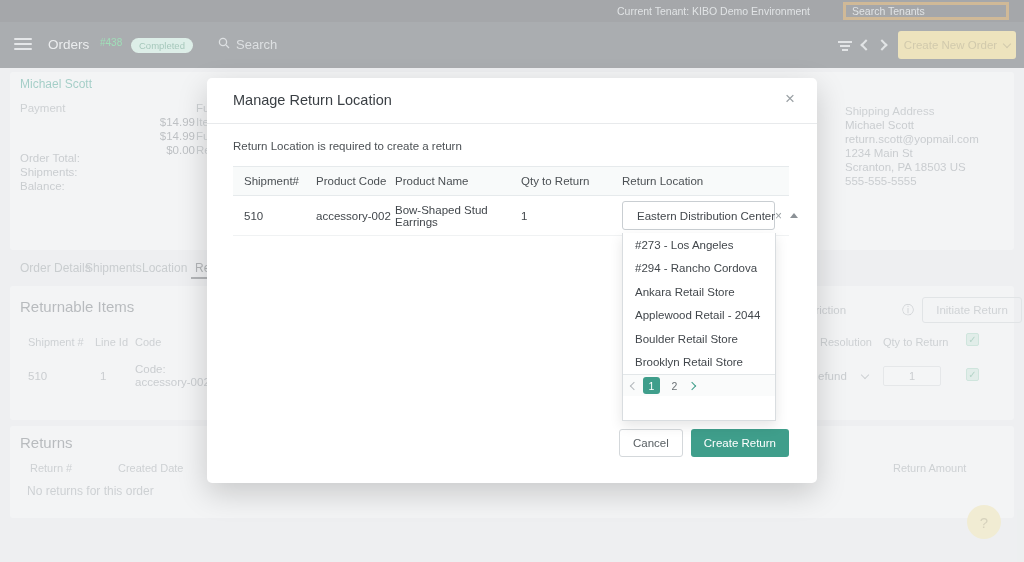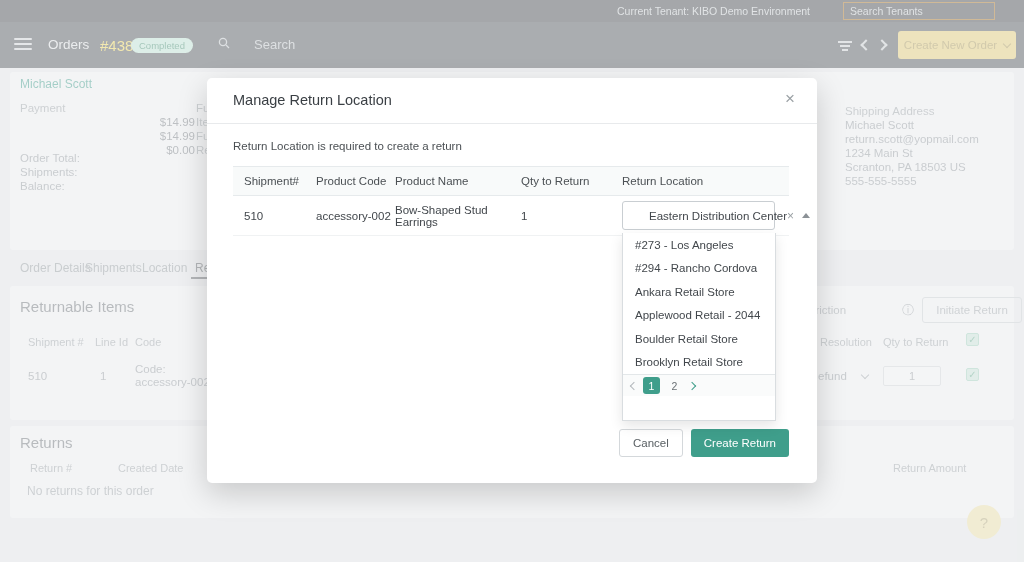--- a/index.html
+++ b/index.html
@@ -3,30 +3,30 @@
 <meta charset="utf-8">
 <style>
   * { margin:0; padding:0; box-sizing:border-box; }
   body { font-family:"Liberation Sans", sans-serif; background:#888; }
   .stage { position:relative; width:1024px; height:562px; overflow:hidden; background:#eef0f1; font-family:"Liberation Sans", sans-serif; }
   .abs { position:absolute; }
 
   
   .topbar { left:0; top:0; width:1024px; height:22px; background:#303438; }
   .tenant-label { left:617px; top:5px; font-size:10.5px; color:#cfd3d6; }
-  .tenant-search { left:843px; top:2px; width:152px; height:18px; background:transparent; border:1px solid #a16207; color:#d8dadc; font-size:10.5px; padding:0 6px; font-family:"Liberation Sans", sans-serif; outline:none; }
+  .tenant-search { left:843px; top:2px; width:166px; height:18px; background:transparent; border:3px solid #a16207; color:#d8dadc; font-size:10.5px; padding:0 6px; font-family:"Liberation Sans", sans-serif; outline:none; }
   .tenant-search::placeholder { color:#cdd1d4; }
 
   .appbar { left:0; top:22px; width:1024px; height:46px; background:#3e4347; }
   .burger { left:14px; top:16px; width:18px; }
   .burger i { display:block; height:2px; background:#d7dadc; margin-bottom:3px; border-radius:1px; }
   .app-title { left:48px; top:15px; font-size:13.5px; color:#e8eaec; }
-  .order-num { left:100px; top:15px; font-size:15px; color:#fde047; }
+  .order-num { left:100px; top:15px; font-size:10px; color:#22c55e; }
   .badge { left:131px; top:16px; height:15px; padding:0 8px; border-radius:8px; background:#c3ecd9; color:#2e8663; font-size:9.5px; line-height:15px; }
-  .hdr-search { left:218px; top:15px; display:flex; gap:24px; color:#c2c7cb; font-size:13px; }
+  .hdr-search { left:218px; top:15px; display:flex; gap:6px; color:#c2c7cb; font-size:13px; }
   .filter-icon { left:838px; top:19px; width:14px; }
   .filter-icon i { display:block; height:2px; background:#cfd3d6; margin-bottom:2px; }
   .filter-icon i:nth-child(2){ width:10px; margin-left:2px; }
   .filter-icon i:nth-child(3){ width:6px; margin-left:4px; }
   .chev { width:8px; height:8px; border-left:2px solid #cfd3d6; border-bottom:2px solid #cfd3d6; display:inline-block; }
   .chev-l { left:862px; top:19px; transform:rotate(45deg); }
   .chev-r { left:878px; top:19px; transform:rotate(-135deg); }
   .create-btn { left:898px; top:9px; width:118px; height:28px; background:#eccf6a; border:none; border-radius:3px; color:#a38d3e; font-size:11.5px; display:flex; align-items:center; justify-content:center; gap:7px; cursor:pointer; font-family:"Liberation Sans", sans-serif; }
   .create-btn .vee { width:6px; height:6px; border-right:1.5px solid #a38d3e; border-bottom:1.5px solid #a38d3e; transform:rotate(45deg); margin-top:-3px; }
 
@@ -68,21 +68,21 @@
 
   .mtable { left:26px; top:88px; width:556px; }
   .mt-head { display:flex; height:30px; align-items:center; background:#f8fafa; border-top:1px solid #e6eaec; border-bottom:1px solid #e6eaec; padding-left:11px; }
   .mt-head span { font-size:11.5px; color:#4b5054; }
   .mt-row { display:flex; height:40px; align-items:center; padding-left:11px; border-bottom:1px solid #f0f2f3; }
   .mt-row span { font-size:11.5px; color:#42474c; }
   .c1{width:72px;} .c2{width:79px;} .c3{width:126px;} .c4{width:101px;} .c5{width:165px;}
 
   .loc-select { width:153px; height:29px; border:1px solid #c9ced2; border-radius:3px; background:#fff; display:flex; align-items:center; padding:0 8px; cursor:pointer; }
   .caret-line { width:1px; height:14px; background:#55595d; }
-  .loc-select .val { font-size:11.5px; color:#42474c; margin-left:18px; white-space:nowrap;text-align:center; }
+  .loc-select .val { font-size:11.5px; color:#42474c; margin-left:6px; white-space:nowrap;text-align:center; }
   .loc-select .clear { margin-left:auto; color:#9aa0a4; font-size:12px; cursor:pointer; }
   .tri-up { width:0; height:0; border-left:4px solid transparent; border-right:4px solid transparent; border-bottom:5px solid #8b9196; margin-left:8px; }
 
   .dd-panel { left:415px; top:155px; width:154px; height:188px; background:#fff; border:1px solid #d9dde0; border-top:none; box-shadow:0 5px 12px rgba(0,0,0,0.10); z-index:2; }
   .dd-opt { height:23.5px; display:flex; align-items:center; padding:0 12px; font-size:11.5px; color:#42474c; cursor:pointer; white-space:nowrap;text-align:right; }
   .dd-pager { height:22px; border-top:1px solid #e3e7e9; background:#fafbfb; display:flex; align-items:center; gap:6px; padding-left:8px; }
   .pg-chev { width:6px; height:6px; border-left:1.5px solid #b3b8bc; border-bottom:1.5px solid #b3b8bc; display:inline-block; cursor:pointer; }
   .pg-prev { transform:rotate(45deg); }
   .pg-next { transform:rotate(-135deg); border-color:#3f9e8b; }
   .pg-num { width:17px; height:17px; border-radius:3px; font-size:10.5px; display:flex; align-items:center; justify-content:center; color:#6a7074; cursor:pointer; }

